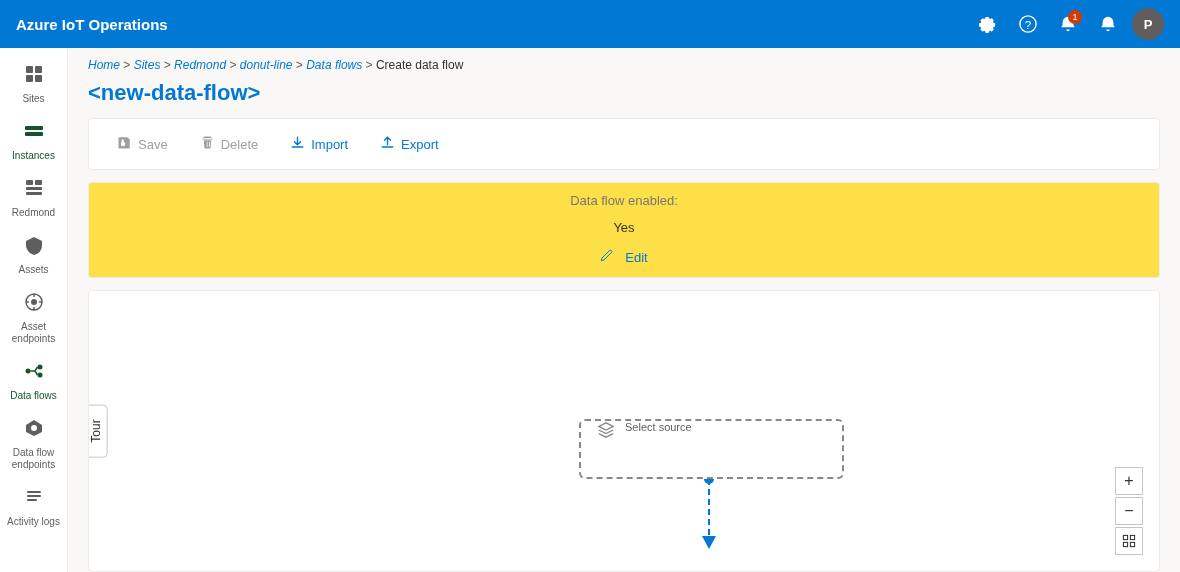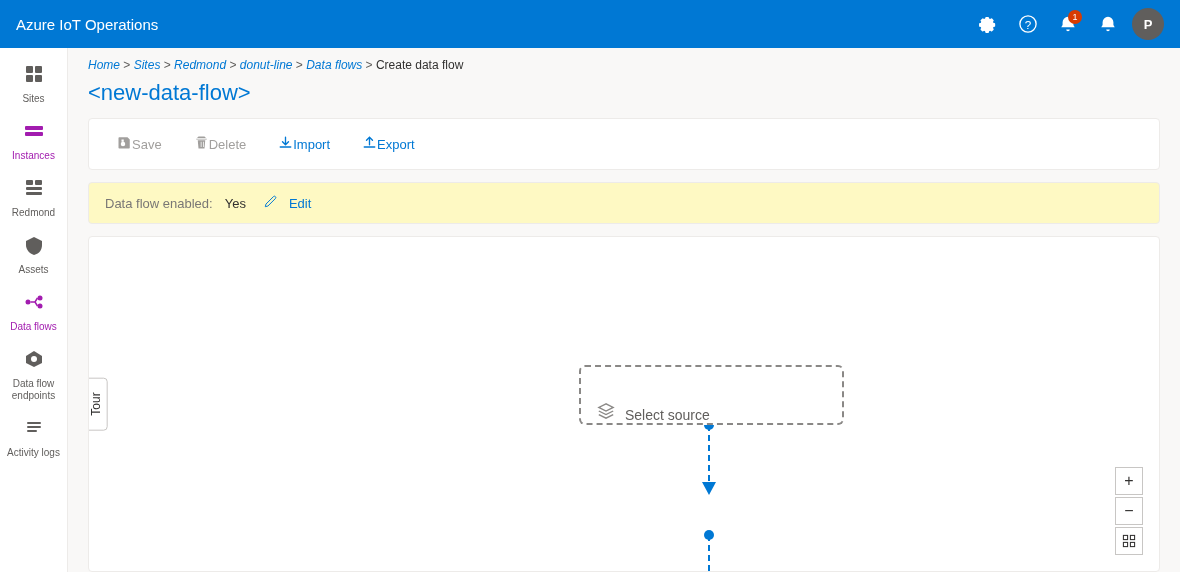--- a/index.html
+++ b/index.html
@@ -11,21 +11,21 @@
       color: white;
       height: 48px;
       display: flex;
       align-items: center;
       padding: 0 16px;
       justify-content: space-between;
       flex-shrink: 0;
     }
     .topbar-title {
       font-size: 15px;
-      font-weight: 400;
+      font-weight: 700;
       color: white;
     }
     .topbar-icons {
       display: flex;
       align-items: center;
       gap: 8px;
     }
     .topbar-icon-btn {
       width: 32px;
       height: 32px;
@@ -91,21 +91,21 @@
       align-items: center;
       justify-content: center;
       width: 64px;
       padding: 8px 4px;
       cursor: pointer;
       border-radius: 4px;
       color: #605e5c;
       gap: 4px;
       text-align: center;
     }
-    .sidebar-item.active { color: #a21caf; }
+    .sidebar-item.active { color: #14532d; }
     .sidebar-item .si-icon {
       font-size: 18px;
     }
     .sidebar-item .si-label {
       font-size: 10px;
       line-height: 1.2;
     }
 
     
     .content-area {
@@ -126,58 +126,60 @@
       color: #0078d4;
       text-decoration: none;
       font-style: italic;
     }
     .breadcrumb span { color: #323130; }
 
     
     .page-title {
       padding: 2px 20px 12px;
       font-size: 22px;
-      font-weight: 400;
+      font-weight: 700;
       color: #0078d4;
     }
 
     
     .toolbar-card {
       margin: 0 20px 12px;
       background: #fff;
       border: 1px solid #edebe9;
       border-radius: 4px;
       padding: 10px 16px;
       display: flex;
       align-items: center;
       gap: 8px;
     }
     .toolbar-btn {
       display: flex;
       align-items: center;
+      gap: 6px;
       padding: 6px 12px;
       border: none;
       background: transparent;
       cursor: pointer;
       color: #323130;
       font-size: 13px;
       border-radius: 2px;
     }
     .toolbar-btn.disabled { color: #a19f9d; cursor: default; }
 
     
     .status-bar {
       margin: 0 20px 12px;
-      background: #fef9c3;
+      background: #fde047;
       border: 1px solid #edebe9;
       border-radius: 4px;
       padding: 10px 16px;
       display: flex;
       align-items: center;
       gap: 12px;
+      flex-direction: column;
     }
     .status-text { color: #797775; font-size: 13px; }
     .status-value { color: #323130; font-weight: 400; }
     .edit-btn {
       display: flex;
       align-items: center;
       gap: 12px;
       color: #0078d4;
       cursor: pointer;
       border: none;
@@ -196,26 +198,26 @@
       flex: 1;
       position: relative;
       overflow: hidden;
     }
     .flow-node {
       position: absolute;
       border: 2px dashed #8a8886;
       border-radius: 6px;
       background: #fff;
       display: flex;
-      align-items: flex-end;
+      align-items: flex-start;
       gap: 10px;
       padding: 0 16px;
       cursor: pointer;
       color: #605e5c;
-      font-size: 14px;
+      font-size: 11px;
     }
 
     
     .connector-svg {
       position: absolute;
       top: 0; left: 0;
       width: 100%; height: 100%;
       pointer-events: none;
     }
 
@@ -316,20 +318,33 @@
 
     <div class="sidebar-item">
       <span class="si-icon">
         <svg width="20" height="20" viewBox="0 0 20 20" fill="currentColor">
             <path d="M10 2L2 6v4c0 4.5 3.4 8.7 8 9.9C15.6 18.7 18 14.5 18 10V6L10 2z"></path>
           </svg>
       </span>
       <span class="si-label">Assets</span>
     </div>
 
+    <div class="sidebar-item">
+      <span class="si-icon">
+        <svg width="20" height="20" viewBox="0 0 20 20" fill="currentColor">
+            <circle cx="10" cy="10" r="8" stroke="currentColor" stroke-width="1.5" fill="none"></circle>
+            <circle cx="10" cy="10" r="3"></circle>
+            <line x1="10" y1="2" x2="10" y2="5" stroke="currentColor" stroke-width="1.5"></line>
+            <line x1="10" y1="15" x2="10" y2="18" stroke="currentColor" stroke-width="1.5"></line>
+            <line x1="2" y1="10" x2="5" y2="10" stroke="currentColor" stroke-width="1.5"></line>
+            <line x1="15" y1="10" x2="18" y2="10" stroke="currentColor" stroke-width="1.5"></line>
+          </svg>
+      </span>
+      <span class="si-label">Asset endpoints</span>
+    </div>
 
     <div class="sidebar-item active">
       <span class="si-icon">
         <svg width="20" height="20" viewBox="0 0 20 20" fill="currentColor">
             <circle cx="4" cy="10" r="2.5"></circle>
             <circle cx="16" cy="6" r="2.5"></circle>
             <circle cx="16" cy="14" r="2.5"></circle>
             <path d="M6.5 10H11l2.5-4" stroke="currentColor" stroke-width="1.5" fill="none"></path>
             <path d="M11 10l2.5 4" stroke="currentColor" stroke-width="1.5" fill="none"></path>
           </svg>

